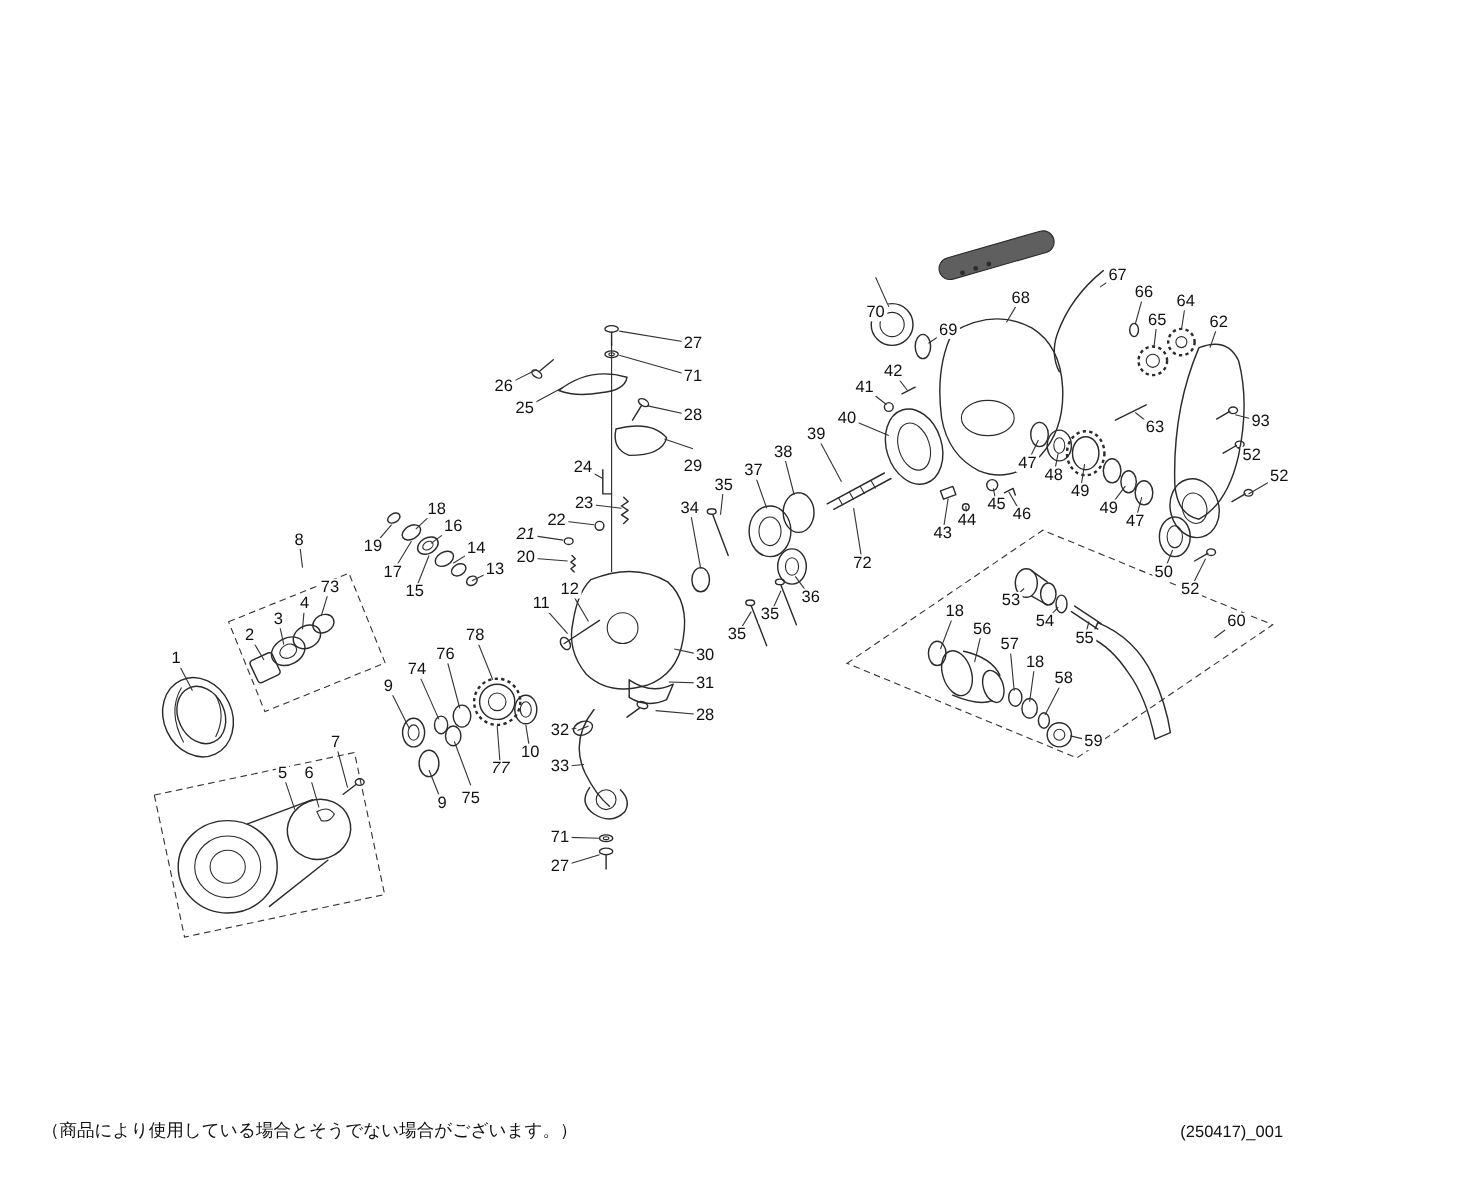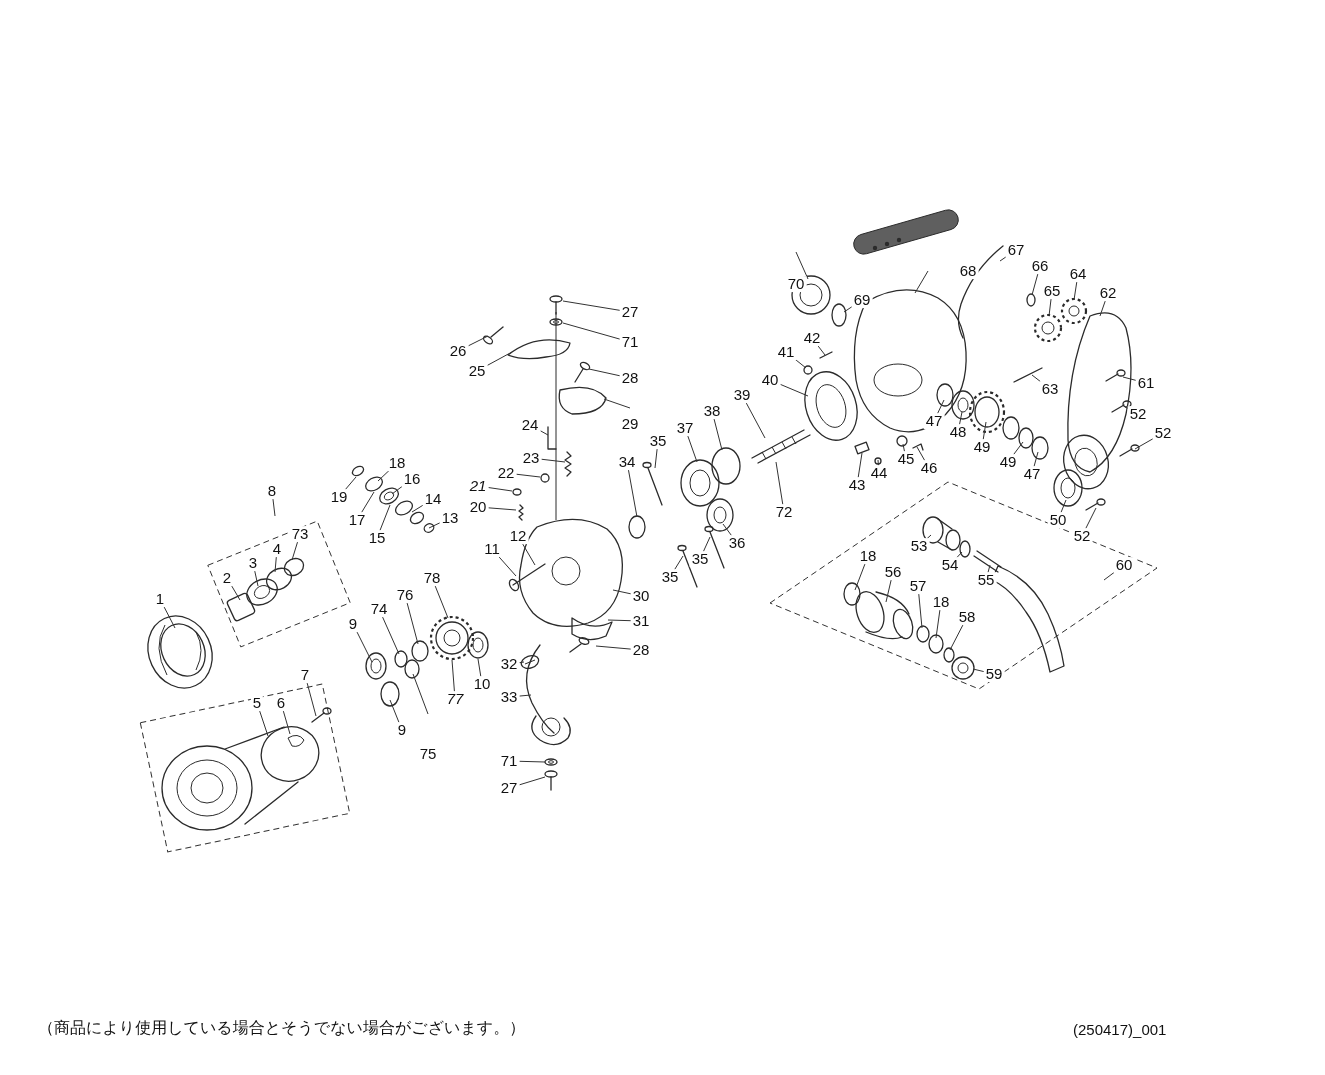--- a/index.html
+++ b/index.html
@@ -328,21 +328,21 @@
       <span class="part-label" style="left: 339px; top: 497px;">19</span>
       <span class="part-label" style="left: 357px; top: 520px;">17</span>
       <span class="part-label" style="left: 377px; top: 538px;">15</span>
       <span class="part-label" style="left: 397px; top: 463px;">18</span>
       <span class="part-label" style="left: 412px; top: 479px;">16</span>
       <span class="part-label" style="left: 433px; top: 499px;">14</span>
       <span class="part-label" style="left: 450px; top: 518px;">13</span>
       <span class="part-label" style="left: 379px; top: 609px;">74</span>
       <span class="part-label" style="left: 405px; top: 595px;">76</span>
       <span class="part-label" style="left: 432px; top: 578px;">78</span>
-      <span class="part-label" style="left: 428px; top: 754px;">75</span>
+      <span class="part-label" style="left: 428px; top: 726px;">75</span>
       <span class="part-label" style="left: 455px; top: 699px; font-style: italic;">77</span>
       <span class="part-label" style="left: 482px; top: 684px;">10</span>
       <span class="part-label" style="left: 492px; top: 549px;">11</span>
       <span class="part-label" style="left: 518px; top: 536px;">12</span>
       <span class="part-label" style="left: 641px; top: 596px;">30</span>
       <span class="part-label" style="left: 641px; top: 621px;">31</span>
       <span class="part-label" style="left: 641px; top: 650px;">28</span>
       <span class="part-label" style="left: 509px; top: 664px;">32</span>
       <span class="part-label" style="left: 509px; top: 697px;">33</span>
       <span class="part-label" style="left: 509px; top: 761px;">71</span>
@@ -369,27 +369,27 @@
       <span class="part-label" style="left: 770px; top: 380px;">40</span>
       <span class="part-label" style="left: 784px; top: 512px;">72</span>
       <span class="part-label" style="left: 786px; top: 352px;">41</span>
       <span class="part-label" style="left: 812px; top: 338px;">42</span>
       <span class="part-label" style="left: 857px; top: 485px;">43</span>
       <span class="part-label" style="left: 879px; top: 473px;">44</span>
       <span class="part-label" style="left: 906px; top: 459px;">45</span>
       <span class="part-label" style="left: 929px; top: 468px;">46</span>
       <span class="part-label" style="left: 796px; top: 252px; margin-top: 32px;">70</span>
       <span class="part-label" style="left: 862px; top: 300px;">69</span>
-      <span class="part-label" style="left: 928px; top: 271px; margin-left: 40px;">68</span>
+      <span class="part-label" style="left: 928px; top: 271px;">68</span>
       <span class="part-label" style="left: 1016px; top: 250px;">67</span>
       <span class="part-label" style="left: 1040px; top: 266px;">66</span>
       <span class="part-label" style="left: 1052px; top: 291px;">65</span>
       <span class="part-label" style="left: 1078px; top: 274px;">64</span>
       <span class="part-label" style="left: 1108px; top: 293px;">62</span>
-      <span class="part-label" style="left: 1146px; top: 383px;">61</span>
+      <span class="part-label" style="left: 1146px; top: 383px;">93</span>
       <span class="part-label" style="left: 1050px; top: 389px;">63</span>
       <span class="part-label" style="left: 1138px; top: 414px;">52</span>
       <span class="part-label" style="left: 1163px; top: 433px;">52</span>
       <span class="part-label" style="left: 1082px; top: 536px;">52</span>
       <span class="part-label" style="left: 1058px; top: 520px;">50</span>
       <span class="part-label" style="left: 934px; top: 421px;">47</span>
       <span class="part-label" style="left: 958px; top: 432px;">48</span>
       <span class="part-label" style="left: 982px; top: 447px;">49</span>
       <span class="part-label" style="left: 1008px; top: 462px;">49</span>
       <span class="part-label" style="left: 1032px; top: 474px;">47</span>

